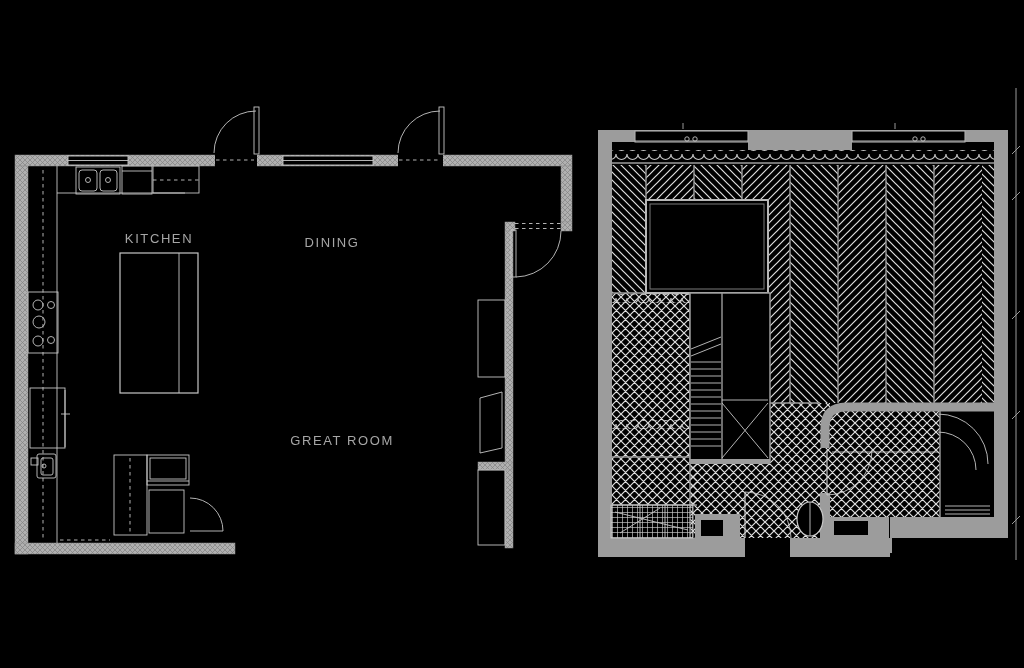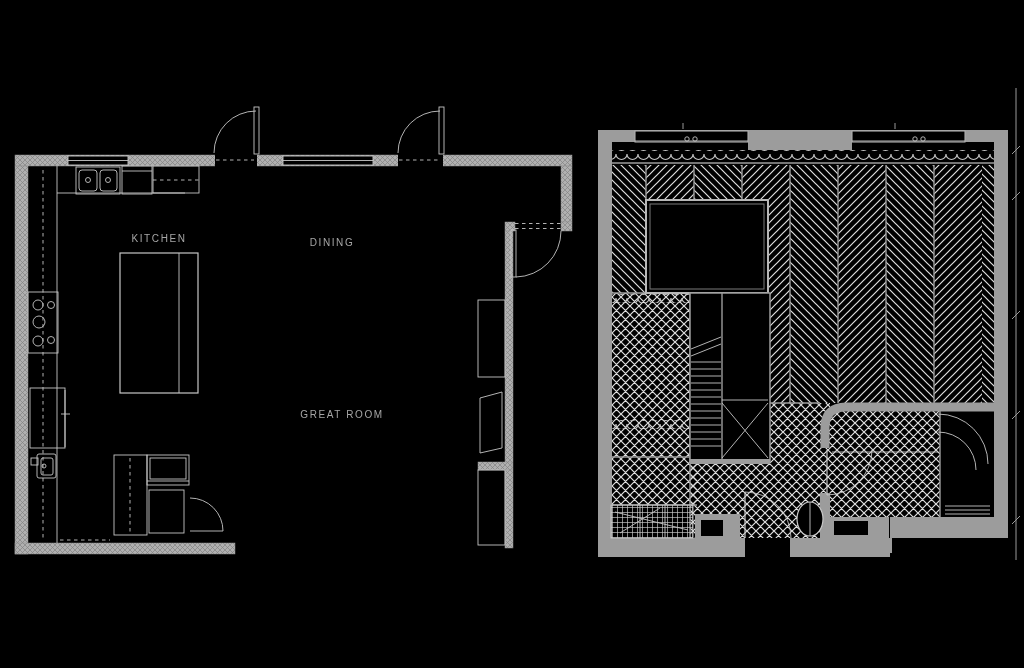--- a/index.html
+++ b/index.html
@@ -1,19 +1,19 @@
 <!DOCTYPE html>
 <html style="--background: #000000; --line: #c6c6c6; --hatch: #dedede; --wall-solid: #9c9c9c; --wall-base: #b0b0b0; --wall-texture: #838383; --text: #a6a6a6; --dimension: #999999;"><head>
 <meta charset="utf-8">
 <style>
   html,body{margin:0;padding:0;background:var(--background,#000);}
   #stage{position:relative;width:1024px;height:668px;background:var(--background,#000);overflow:hidden;
          font-family:"Liberation Sans",sans-serif;}
   .room-label{position:absolute;transform:translate(-50%,-50%);color:var(--text,#a6a6a6);
-              font-size:10px;letter-spacing:1.6px;white-space:nowrap;text-align:right;}
+              font-size:13px;letter-spacing:1.6px;white-space:nowrap;text-align:right;}
   
   .ln{stroke:var(--line,#c6c6c6);stroke-width:1.2;fill:none}
   .lt{stroke:var(--line,#c6c6c6);stroke-width:.9;fill:none}
   .d2{stroke-dasharray:3.5 3.5}
   .wl{fill:url(#wallhatch);stroke:#909090;stroke-width:.5}
   .wr{fill:var(--wall-solid,#9c9c9c)}
   .pt{stroke:var(--wall-solid,#9c9c9c);stroke-width:1.4;fill:none}
   .bk{fill:var(--background,#000)}
   .dm{stroke:var(--dimension,#999);stroke-width:1;fill:none}
   .wb{fill:var(--wall-base,#b0b0b0)}
@@ -265,15 +265,15 @@
       <path class="dm" d="M1016 88V560"></path>
       <path class="dm" d="M1012 154L1020 146M1012 200L1020 192M1012 319L1020 311M1012 419L1020 411M1012 524L1020 516"></path>
       <path class="dm" d="M683 123V129M895 123V129"></path>
     </g>
   </g>
 </svg>
 
 
 <div class="room-label" style="left:159px;top:238px">KITCHEN</div>
 <div class="room-label" style="left:332px;top:242px">DINING</div>
-<div class="room-label" style="left:342px;top:414px">GREAT ROOM</div>
+<div class="room-label" style="left:342px;top:440px">GREAT ROOM</div>
 
 </div>
 
 </body></html>

